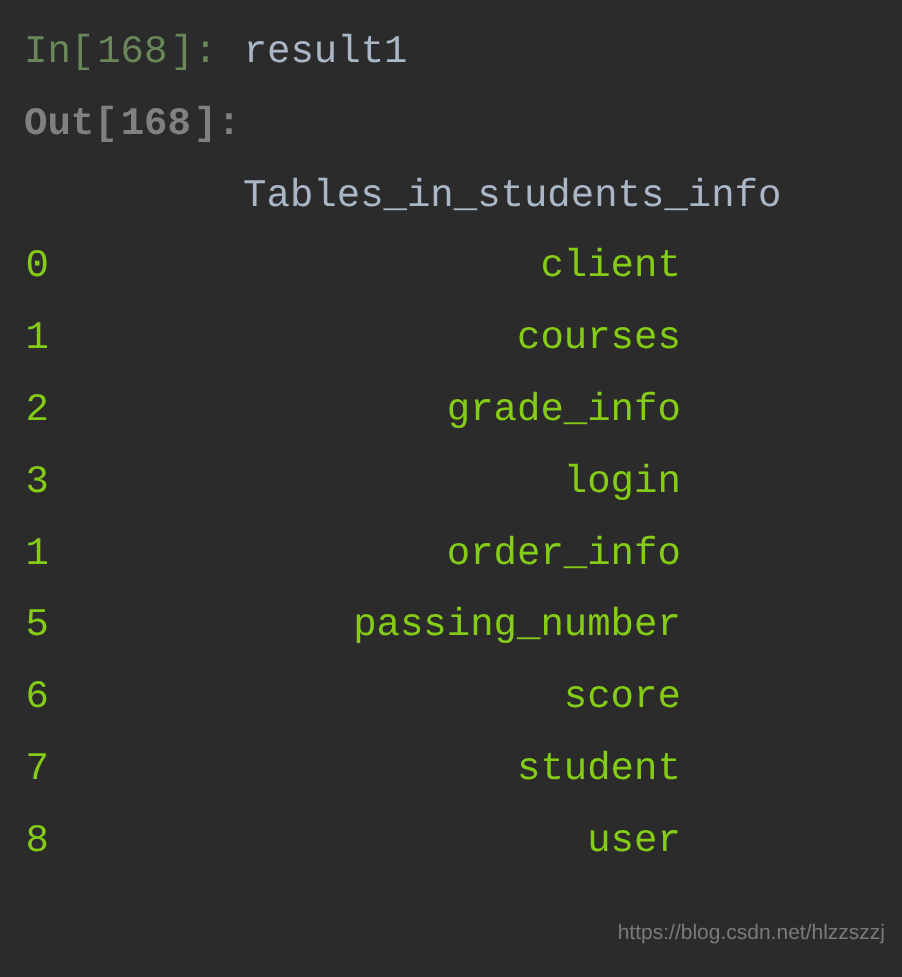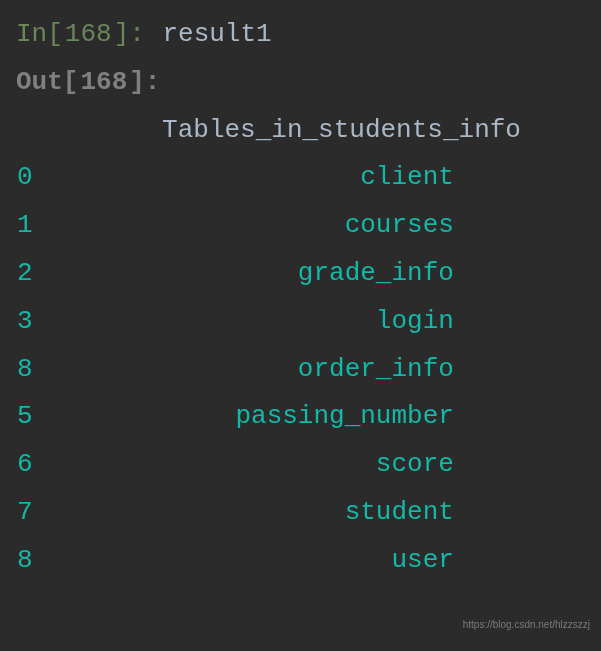--- a/index.html
+++ b/index.html
@@ -35,47 +35,47 @@
     .table-wrapper {
       font-family: 'Consolas', 'Monaco', 'Courier New', monospace;
     }
     .header-row {
       white-space: pre;
       color: #a9b7c6;
       text-align: center;
     }
     .data-row {
       white-space: pre;
-      color: #14b8a6;
+      color: #84cc16;
     }
     .watermark {
       position: absolute;
       bottom: 18px;
       right: 12px;
-      font-size: 10px;
+      font-size: 14px;
       color: #888888;
       font-family: Arial, sans-serif;
       opacity: 0.85;
     }
   </style>
 </head>
 <body>
 
 <div class="line"><span class="in-prompt">In[</span><span class="in-prompt">168</span><span class="in-prompt">]: </span><span class="code-text">result1</span></div>
 
 <div class="line"><span class="out-prompt">Out[</span><span class="out-prompt">168</span><span class="out-prompt">]:</span></div>
 
 <div class="table-wrapper">
   <div class="header-row" id="header-row">     Tables_in_students_info</div>
   <div id="data-rows">
       <div class="data-row">0                     client</div>
       <div class="data-row">1                    courses</div>
       <div class="data-row">2                 grade_info</div>
       <div class="data-row">3                      login</div>
-      <div class="data-row">8                 order_info</div>
+      <div class="data-row">1                 order_info</div>
       <div class="data-row">5             passing_number</div>
       <div class="data-row">6                      score</div>
       <div class="data-row">7                    student</div>
       <div class="data-row">8                       user</div>
     </div>
 </div>
 
 <div class="watermark">https://blog.csdn.net/hlzzszzj</div>
 
 </body></html>

